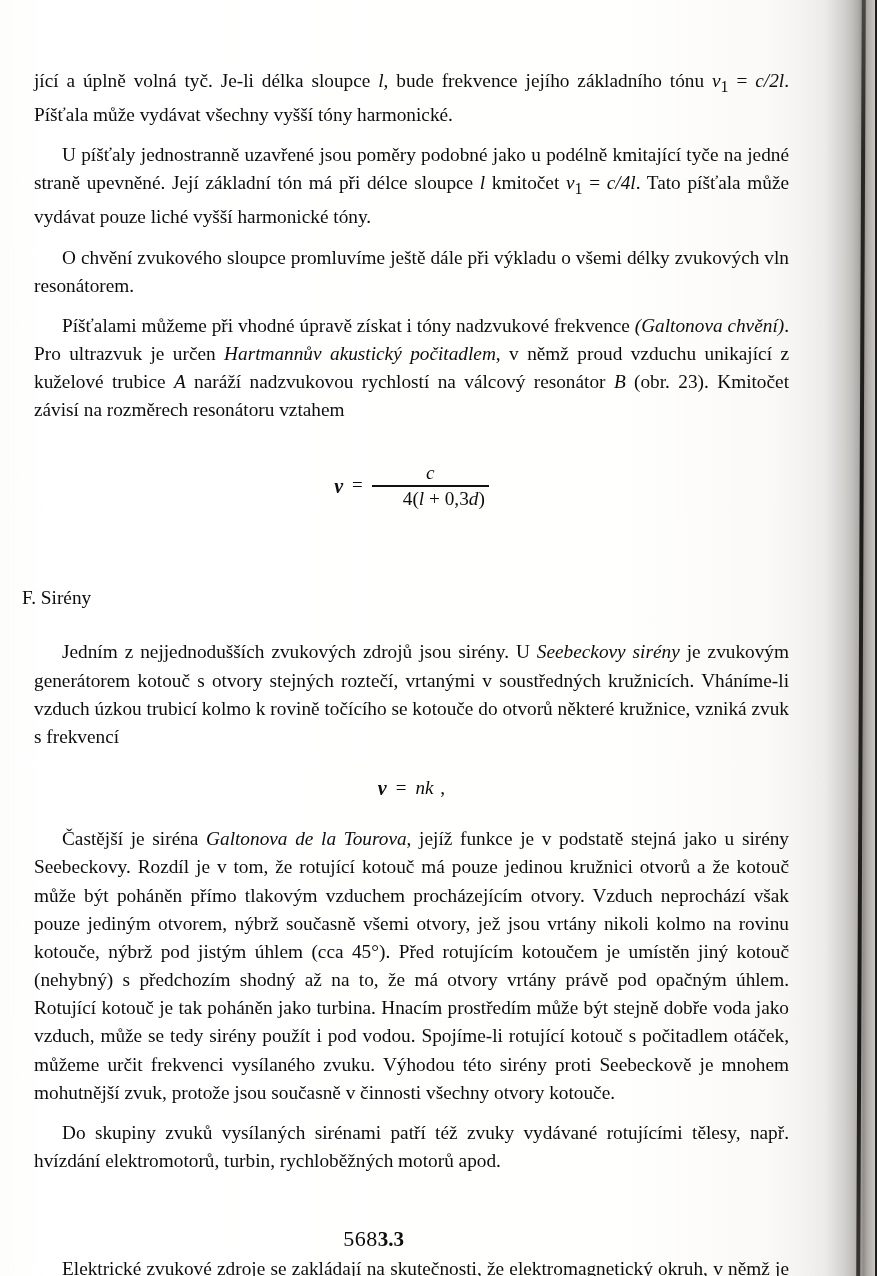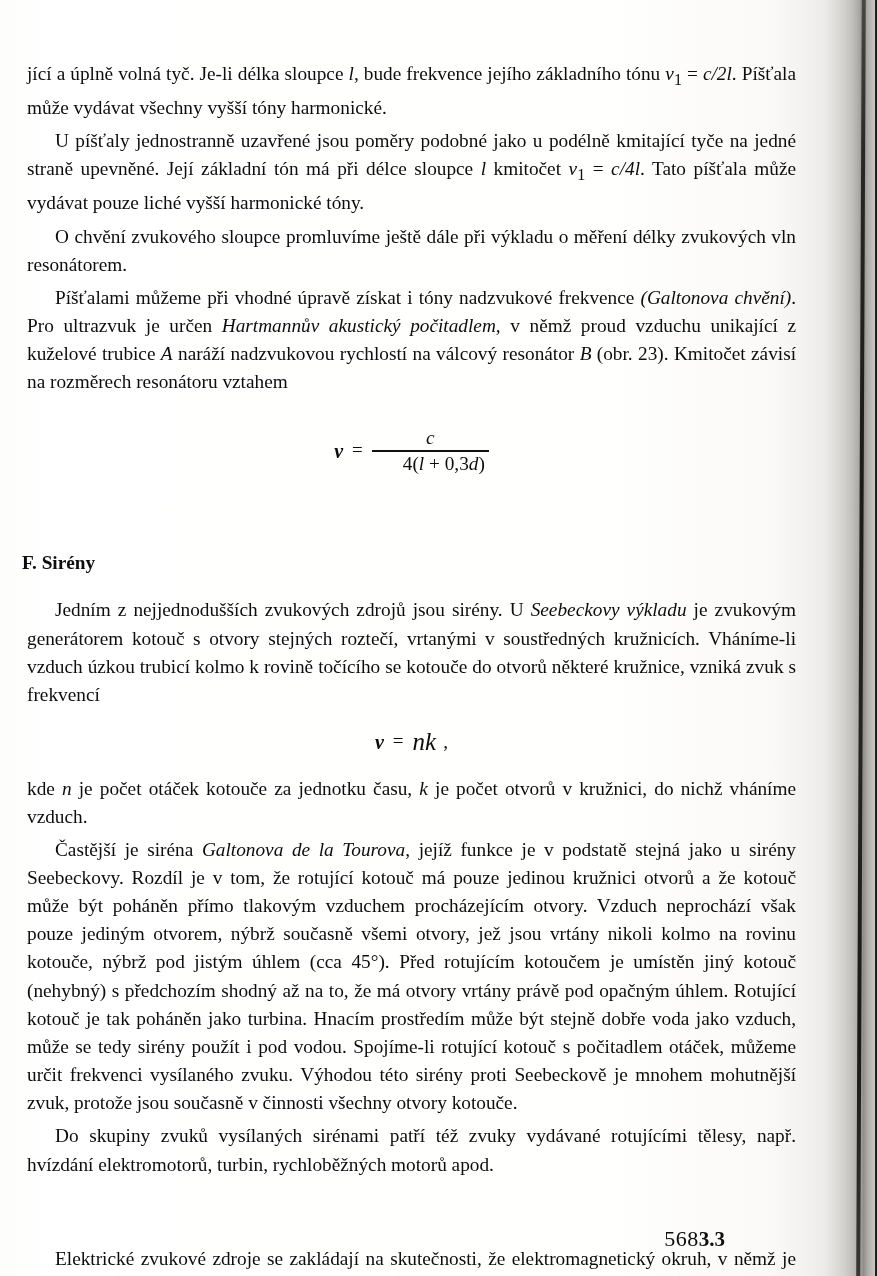--- a/index.html
+++ b/index.html
@@ -94,37 +94,37 @@
     left: 22px;
     top: 55px;
     width: 779px;
     font-size: 19.3px;
     line-height: 28.15px;
     text-align: justify;
     text-justify: inter-word;
   }
 
   p.para {
-    margin: 5px;
+    margin: 12px;
     text-indent: 0;
     hyphens: manual;
   }
   p.indent {
     text-indent: 28px;
   }
 
   i, em { font-style: italic; }
   .mi { font-style: italic; }          
   .nu { font-style: italic; font-family: "Liberation Serif", serif; }
 
   
   h2.section-heading {
     margin: 0;
     font-size: 19.3px;
-    font-weight: bold;
+    font-weight: normal;
     line-height: 28.15px;
   }
   .heading-f { margin-left: 28px; }
   .heading-g {
     margin-left: 28px;
     letter-spacing: .9px;
   }
 
   .gap-sm  { height: 14px; }
   .gap-md  { height: 26px; }
@@ -172,21 +172,21 @@
   }
   .upright { font-style: normal; }
 
   
   #page-footer {
     position: absolute;
     left: 22px;
     right: 60px;
     bottom: 24px;
     display: flex;
-    justify-content: flex-end;
+    justify-content: center;
     align-items: baseline;
     font-size: 22px;
   }
   #page-number-left {
     font-family: "Liberation Serif", serif;
     letter-spacing: .5px;
   }
   #chapter-number-right {
     font-weight: bold;
     font-size: 21px;
@@ -216,21 +216,21 @@
 
     <p class="para indent">
       U píšťaly jednostranně uzavřené jsou poměry podobné jako u podélně kmitající tyče na jedné
       straně upevněné. Její základní tón má při délce sloupce
       <span class="mi">l</span> kmitočet
       <span class="nu">ν</span><sub>1</sub> =
       <span class="mi">c/4l</span>.
       Tato píšťala může vydávat pouze liché vyšší harmonické tóny.
     </p>
 
-    <p class="para indent">O chvění zvukového sloupce promluvíme ještě dále při výkladu o měření délky zvukových vln resonátorem.</p>
+    <p class="para indent">O chvění zvukového sloupce promluvíme ještě dále při výkladu o všemi délky zvukových vln resonátorem.</p>
 
     <p class="para indent">
       Píšťalami můžeme při vhodné úpravě získat i tóny nadzvukové frekvence
       <i>(Galtonova chvění)</i>.
       Pro ultrazvuk je určen
       <i>Hartmannův akustický počitadlem</i>,
       v němž proud vzduchu unikající z kuželové trubice
       <span class="mi">A</span>
       naráží nadzvukovou rychlostí na válcový resonátor
       <span class="mi">B</span>
@@ -257,45 +257,39 @@
 
 
     <div class="gap-xl"></div>
 
     <h2 class="section-heading heading-f">F. Sirény</h2>
 
     <div class="gap-sm"></div>
 
     <p class="para indent">
       Jedním z nejjednodušších zvukových zdrojů jsou sirény. U
-      <i>Seebeckovy výkladu</i>
+      <i>Seebeckovy sirény</i>
       je zvukovým generátorem kotouč s otvory stejných roztečí, vrtanými v soustředných kružnicích.
       Vháníme-li vzduch úzkou trubicí kolmo k rovině točícího se kotouče do otvorů některé kružnice,
       vzniká zvuk s frekvencí
     </p>
 
     <div class="gap-sm"></div>
 
     <div class="equation">
       <span class="eq-inline-row">
         <span class="eq-var">ν</span>
         <span class="eq-eq">=</span>
-        <span class="mi" style="font-size:25px">nk</span>
+        <span class="mi" style="font-size:19px">nk</span>
           <span class="upright">,</span>
       </span>
     </div>
 
     <div class="gap-sm"></div>
 
-    <p class="para">
-      kde <span class="mi">n</span>
-      je počet otáček kotouče za jednotku času,
-      <span class="mi">k</span>
-      je počet otvorů v kružnici, do nichž vháníme vzduch.
-    </p>
 
     <p class="para indent">
       Častější je siréna
       <i>Galtonova de la Tourova</i>,
       jejíž funkce je v podstatě stejná jako u sirény Seebeckovy. Rozdíl je v tom, že rotující kotouč
       má pouze jedinou kružnici otvorů a že kotouč může být poháněn přímo tlakovým vzduchem
       procházejícím otvory. Vzduch neprochází však pouze jediným otvorem, nýbrž současně všemi
       otvory, jež jsou vrtány nikoli kolmo na rovinu kotouče, nýbrž pod jistým úhlem (cca 45°). Před
       rotujícím kotoučem je umístěn jiný kotouč (nehybný) s předchozím shodný až na to, že má otvory
       vrtány právě pod opačným úhlem. Rotující kotouč je tak poháněn jako turbina. Hnacím prostředím

